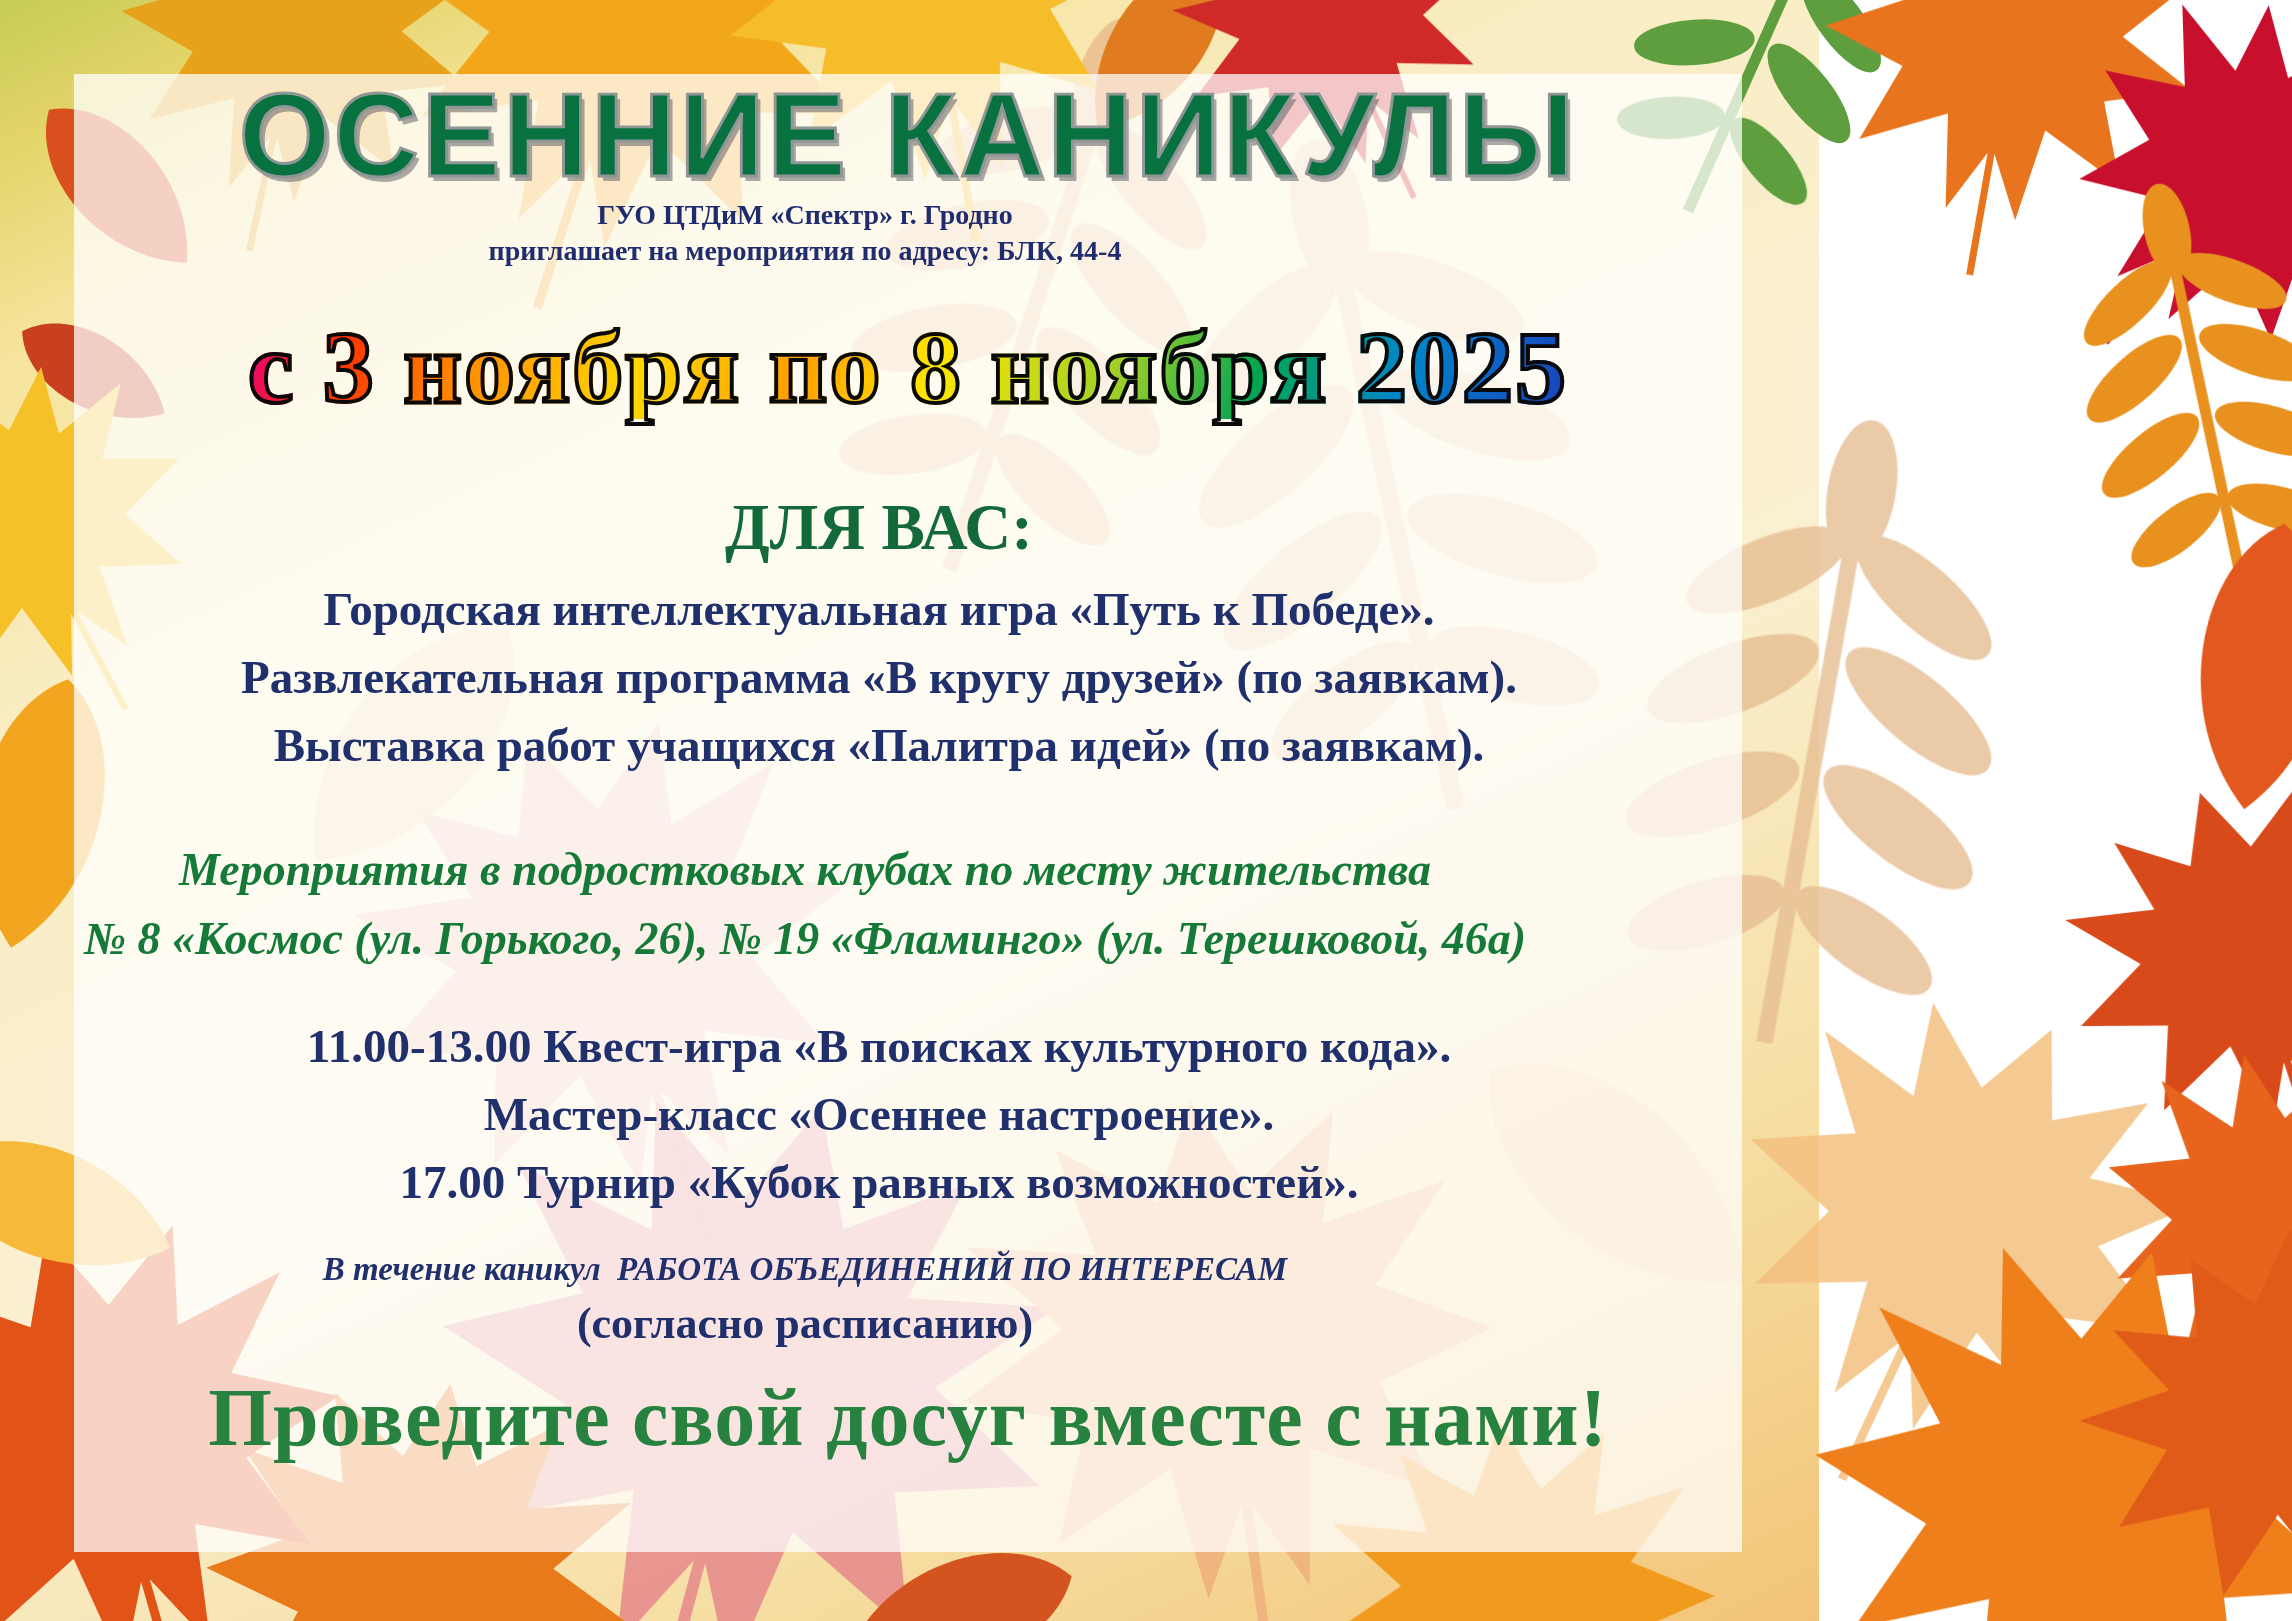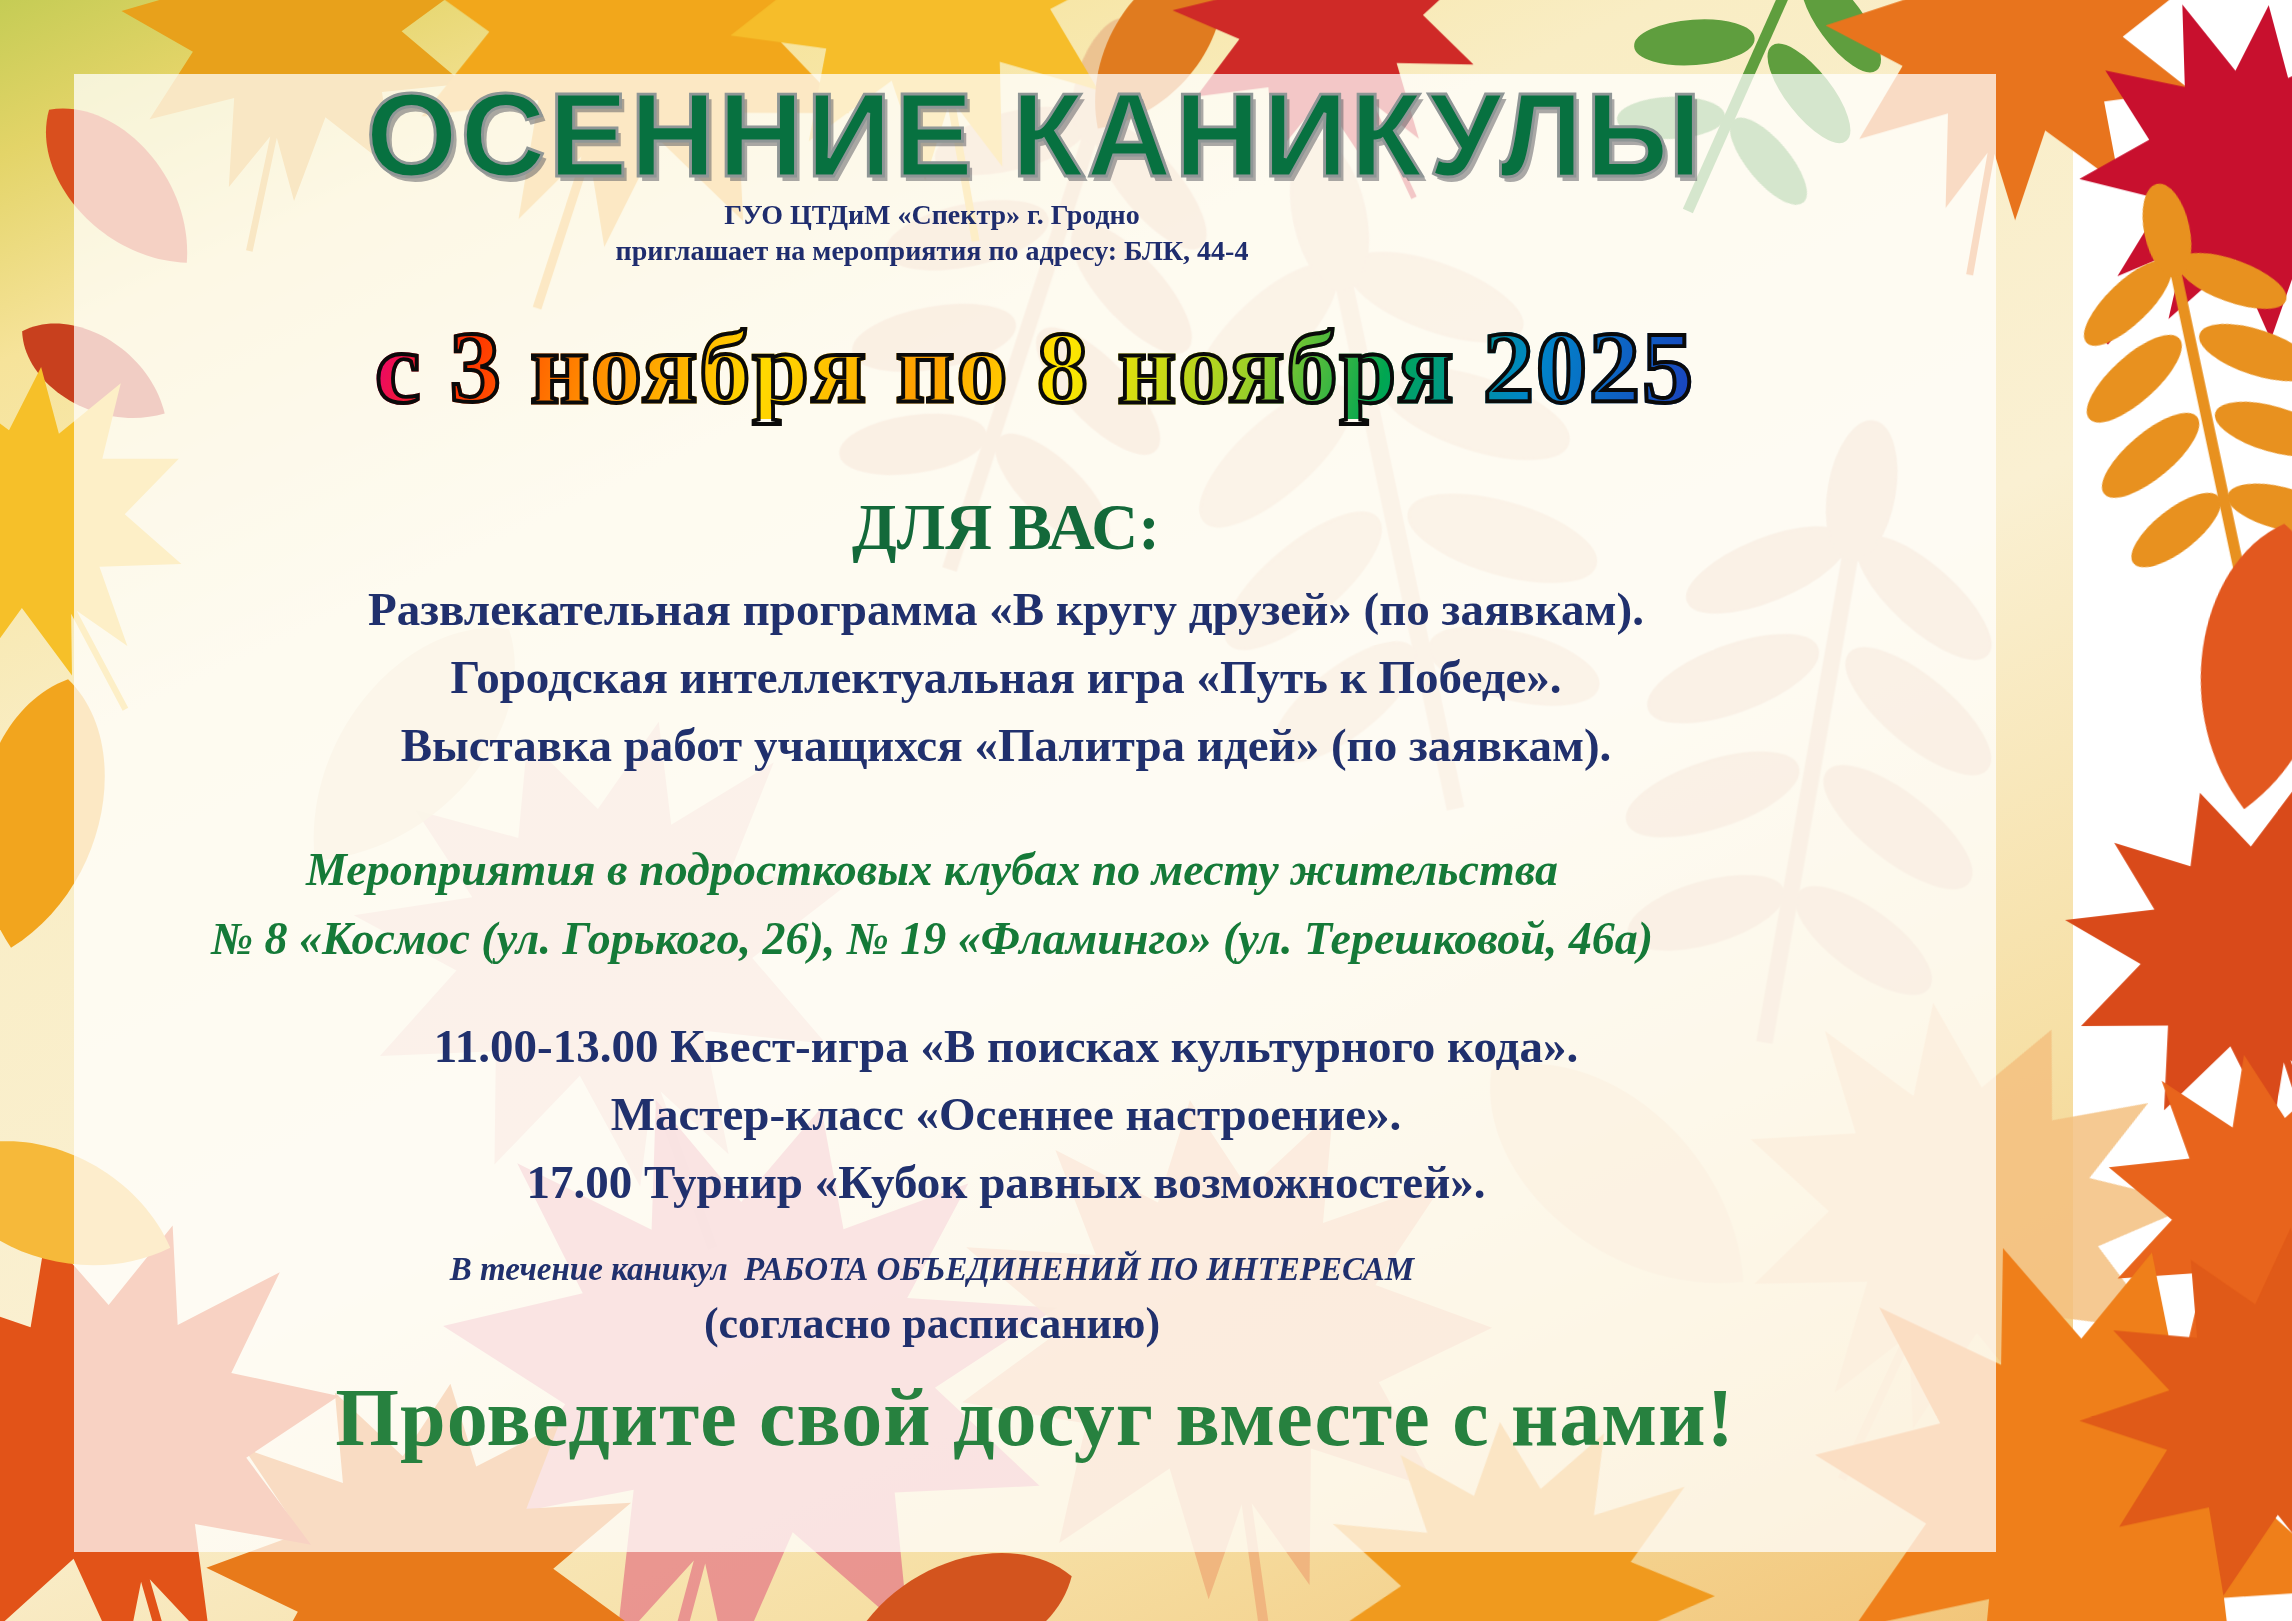--- a/index.html
+++ b/index.html
@@ -1,18 +1,18 @@
 <!DOCTYPE html>
 <html><head>
 <meta charset="utf-8">
 <style>
   html,body{margin:0;padding:0;}
   body{width:2293px;height:1621px;overflow:hidden;position:relative;
        font-family:"Liberation Serif", serif;}
-  .stage{position:absolute;inset:0;width:2073px;height:1621px;
+  .stage{position:absolute;inset:0;width:1819px;height:1621px;
          background:linear-gradient(155deg,#c5cc55 0%,#e3d468 6%,#f6e39a 14%,#f9edc4 30%,#faf0d2 55%,#f6dfa4 78%,#f2c477 100%);}
   .bg-svg{position:absolute;inset:0;}
   .panel{position:absolute;left:74px;top:74px;right:77px;bottom:69px;
          background:rgba(255,255,255,0.74);}
   .content{position:absolute;left:74px;top:74px;right:77px;bottom:69px;
            display:flex;flex-direction:column;align-items:center;text-align:center;}
   .title{margin-top:0px;font-family:"Liberation Sans",sans-serif;font-weight:800;
          font-size:118px;line-height:1.04;letter-spacing:2.9px;color:#077140;
          -webkit-text-stroke:2.9px #8f9696;
          text-shadow:3.9px 4.9px 0 rgba(100,100,105,0.55);}
@@ -108,22 +108,22 @@
     <div class="org">
       <div>ГУО ЦТДиМ «Спектр» г. Гродно</div>
       <div>приглашает на мероприятия по адресу: БЛК, 44-4</div>
     </div>
 
     <div class="date">с 3 ноября по 8 ноября 2025</div>
 
     <div class="foryou">ДЛЯ ВАС:</div>
 
     <div class="events">
+      <div>Городская интеллектуальная игра «Путь к Победе».</div>
       <div>Развлекательная программа «В кругу друзей» (по заявкам).</div>
-      <div>Городская интеллектуальная игра «Путь к Победе».</div>
       <div>Выставка работ учащихся «Палитра идей» (по заявкам).</div>
     </div>
 
     <div class="clubs">
       <div>Мероприятия в подростковых клубах по месту жительства</div>
       <div>№ 8 «Космос (ул. Горького, 26), № 19 «Фламинго» (ул. Терешковой, 46а)</div>
     </div>
 
     <div class="club-events">
       <div>11.00-13.00 Квест-игра «В поисках культурного кода».</div>

